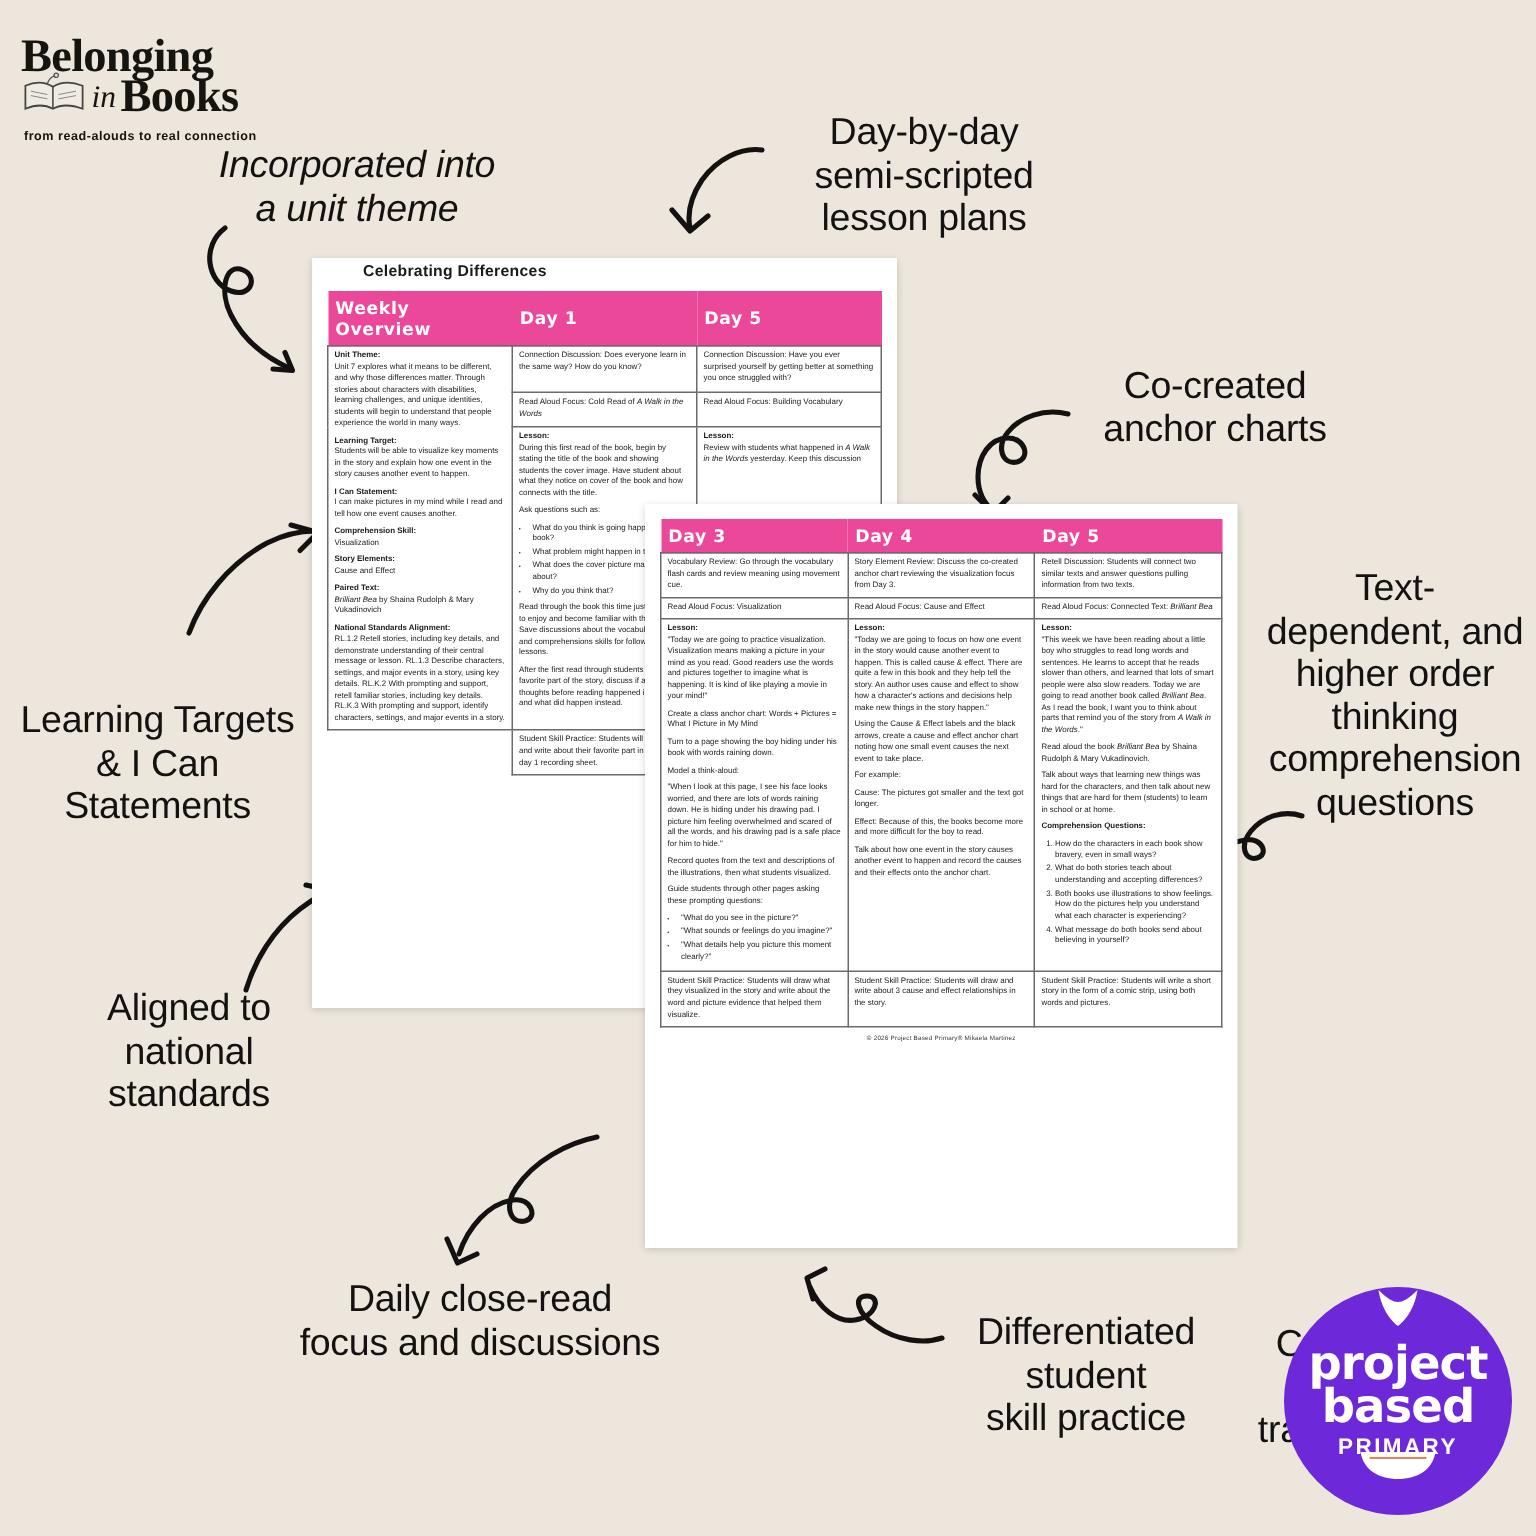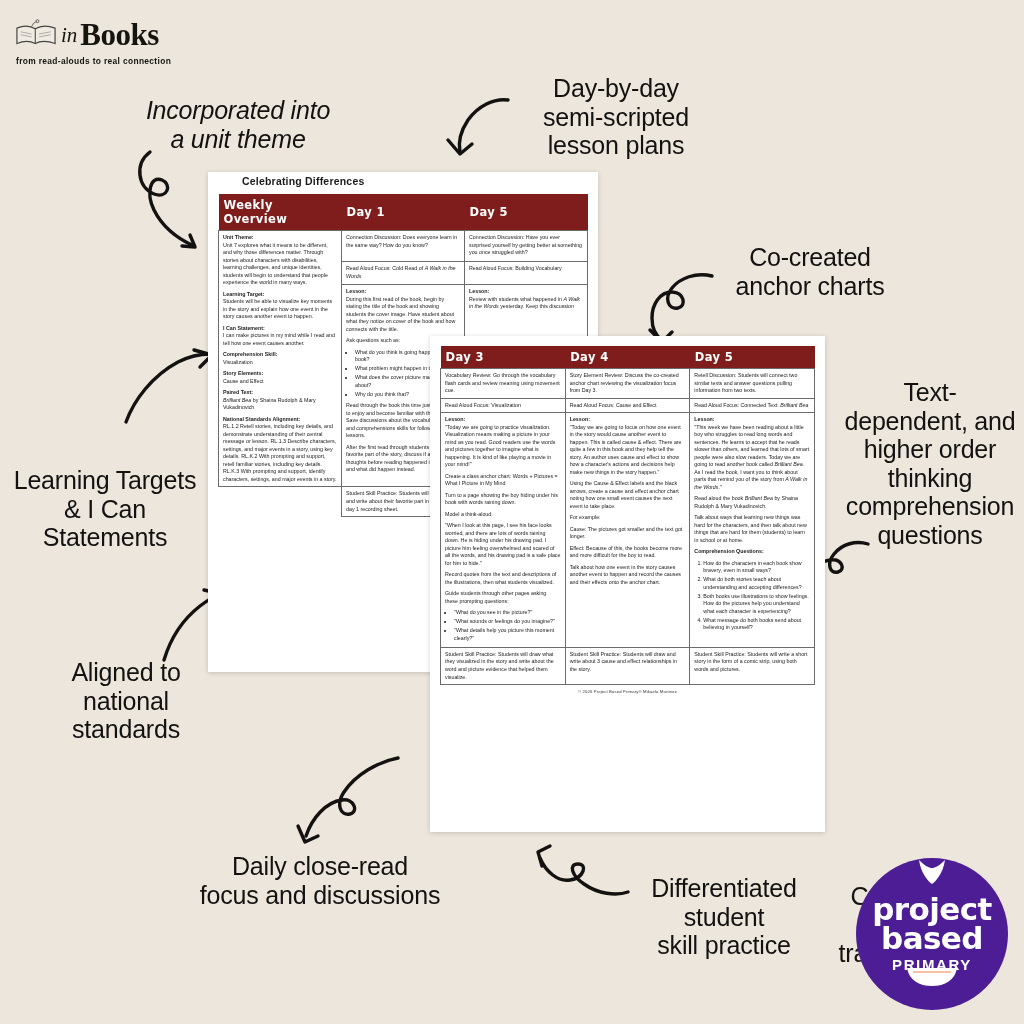--- a/index.html
+++ b/index.html
@@ -48,51 +48,52 @@
      border-left: 20px solid #000;}
   .title-wrap { flex: 1; text-align: center; padding-left: 22px; }
   .bk-title { font-family: "DejaVu Sans", sans-serif; font-weight: bold;
      font-size: 20px; color: #111; letter-spacing: .4px; }
   .bk-author { font-size: 10.5px; color: #222; margin-top: 3px; letter-spacing:.3px;}
   .unit-sub { font-size: 10.5px; font-weight: bold; color: #1a1a1a;
      margin: 3px 0 0 34px; letter-spacing: .2px;}
 
   table.grid { width: calc(100% - 20px); margin: 7px 10px 0 10px;
      border-collapse: collapse; table-layout: fixed; }
-  table.grid th { background: #7f1d1d; color: #fff; text-align: left;
+  table.grid th { background: #ec4899; color: #fff; text-align: left;
      font-size: 11.5px; font-weight: bold; padding: 4px 5px; letter-spacing:.4px;
      font-family:"DejaVu Sans", sans-serif;}
   table.grid td { border: 1px solid #6b6b6b; vertical-align: top;
      padding: 3px 4px; font-size: 5.3px; line-height: 1.42; color: #1a1a1a; }
   td.cell p { margin-bottom: 4px; }
   td.cell p:last-child { margin-bottom: 0; }
   .lbl { font-weight: bold; }
   .ital { font-style: italic; }
   ul.bl, ol.nl { margin: 0 0 0 9px; }
   ul.bl li, ol.nl li { margin-bottom: 1.5px; }
   .skill-row td { font-size: 5.3px; }
   .copyright { text-align: center; font-size: 4.2px; color: #333;
      margin-top: 4px; letter-spacing: .15px; }
 
   
   .badge { position: absolute; right: 16px; bottom: 14px; width: 152px; height: 152px;
-     border-radius: 50%; background: #4c1d95; color: #fff;
+     border-radius: 50%; background: #6d28d9; color: #fff;
      display: flex; flex-direction: column; align-items: center; justify-content: center;}
   .badge-l1, .badge-l2 { font-family: "DejaVu Sans", sans-serif; font-weight: bold;
      font-size: 31px; line-height: .93; letter-spacing: -0.6px;}
   .badge-l3 { font-size: 15px; font-weight: bold; letter-spacing: 1.6px; margin-top: 4px;}
   .badge-leaf { position:absolute; top: 2px; left: 50%; transform: translateX(-50%); }
   .badge-bowl { position:absolute; bottom: 22px; left: 50%; transform: translateX(-50%); }
 </style>
 </head>
 <body>
 
 <div class="stage">
 
   <div class="logo">
+    <div class="logo-l1">Belonging</div>
     <div class="logo-row2">
       <svg class="logo-book" viewBox="0 0 60 40">
         <path d="M4 12 Q18 6 29 13 Q40 6 56 12 L56 33 Q40 27 29 33 Q18 27 4 33 Z" fill="#efebe2" stroke="#444" stroke-width="1.6"></path>
         <line x1="29" y1="13" x2="29" y2="33" stroke="#444" stroke-width="1.4"></line>
         <line x1="9" y1="17" x2="24" y2="20" stroke="#888" stroke-width=".9"></line>
         <line x1="9" y1="21" x2="24" y2="24" stroke="#888" stroke-width=".9"></line>
         <line x1="34" y1="20" x2="50" y2="17" stroke="#888" stroke-width=".9"></line>
         <line x1="34" y1="24" x2="50" y2="21" stroke="#888" stroke-width=".9"></line>
         <path d="M24 10 Q26 4 31 3" stroke="#555" stroke-width="1.2" fill="none"></path>
         <circle cx="32" cy="2.5" r="2" fill="none" stroke="#555" stroke-width="1.2"></circle>

